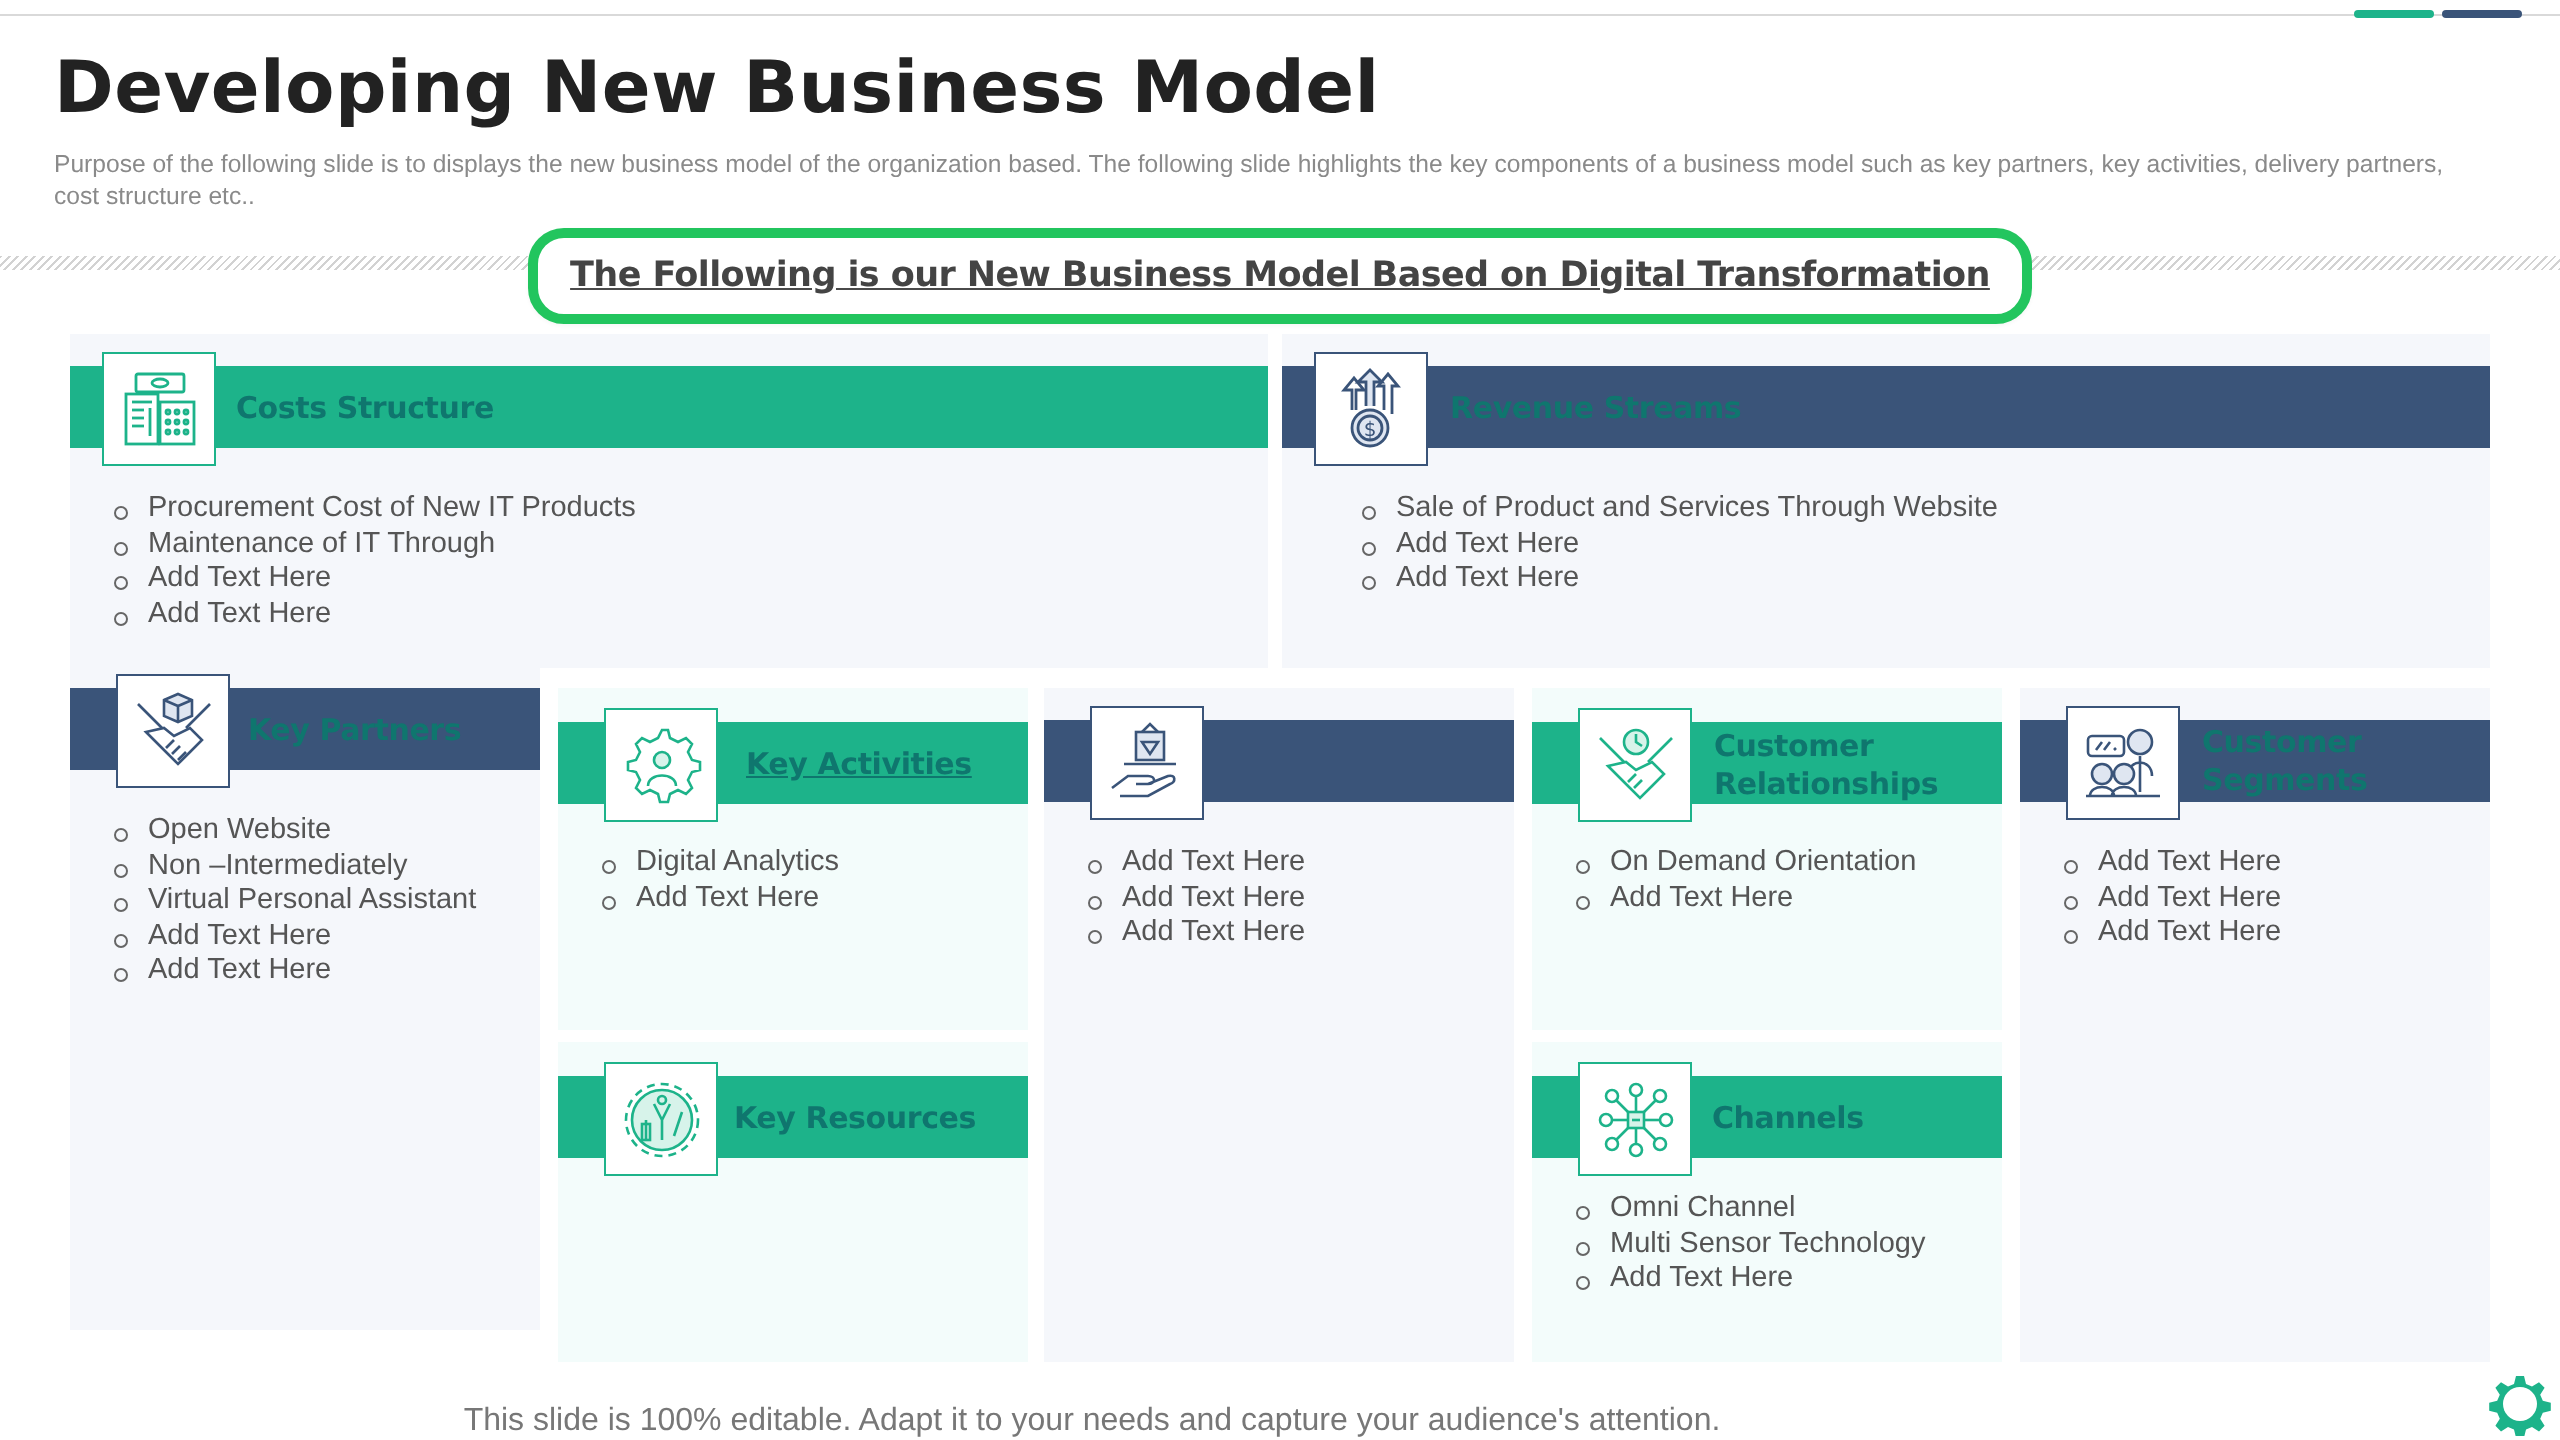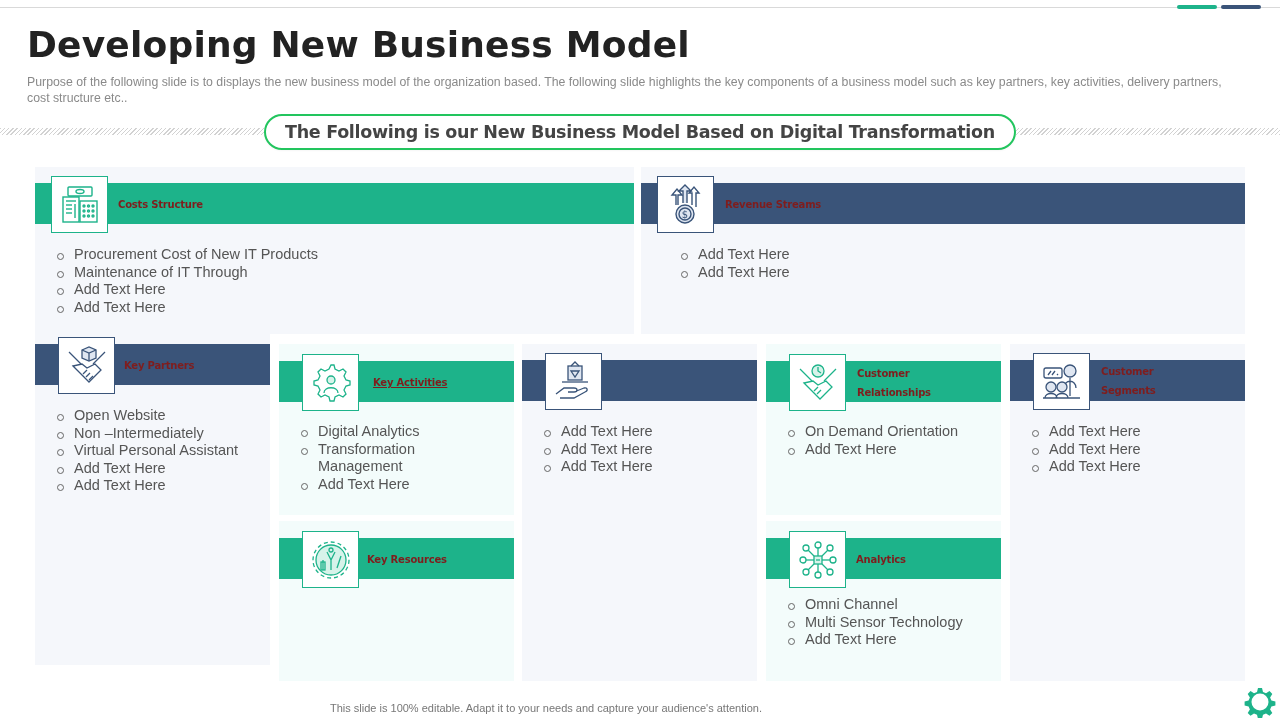--- a/index.html
+++ b/index.html
@@ -10,38 +10,38 @@
   .top-pill { position: absolute; top: 5px; height: 4px; width: 40px; border-radius: 2px; }
   .pill-green { left: 1177px; background: #1db38a; }
   .pill-navy  { left: 1221px; background: #3a5479; }
 
   .page-title { position: absolute; left: 27px; top: 24px; font-family: "DejaVu Sans", sans-serif; font-weight: bold; font-size: 36px; color: #222222; letter-spacing: 0.2px; }
   .page-desc { position: absolute; left: 27px; top: 74px; width: 1200px; font-size: 12.3px; line-height: 16px; color: #8a8a8a; }
 
   .hatch { position: absolute; top: 128px; height: 7px; background: repeating-linear-gradient(135deg, #d2d2d2 0 1px, transparent 1px 3px); }
   .hatch-left { left: 0; width: 268px; }
   .hatch-right { left: 1014px; width: 266px; }
-  .subtitle-pill { position: absolute; left: 264px; top: 114px; width: 752px; height: 36px; border: 2px solid #22c55e; border-radius: 18px; background: #fff; display: flex; align-items: center; justify-content: center; box-shadow: 0 1px 2px rgba(0,0,0,0.04); }
+  .subtitle-pill { position: absolute; left: 264px; top: 114px; width: 752px; height: 48px; border: 5px solid #22c55e; border-radius: 18px; background: #fff; display: flex; align-items: center; justify-content: center; box-shadow: 0 1px 2px rgba(0,0,0,0.04); text-decoration: underline; }
   .subtitle-text { font-family: "DejaVu Sans", sans-serif; font-weight: bold; font-size: 17.5px; color: #444; letter-spacing: -0.3px; }
 
   .card { position: absolute; }
   .card.grey { background: #f5f7fb; }
   .card.mint { background: #f3fcfb; }
   .card-bar { position: absolute; left: 0; right: 0; height: 41px; }
   .bar-green { background: #1db38a; }
   .bar-navy { background: #3a5479; }
   .card-icon { position: absolute; width: 57px; height: 57px; background: #fff; display: flex; align-items: center; justify-content: center; }
   .icon-green { border: 1px solid #1db38a; }
   .icon-navy { border: 1px solid #3a5479; }
-  .card-title { position: absolute; font-family: "DejaVu Sans", sans-serif; font-weight: bold; font-size: 10px; color: #7f1d1d; line-height: 19px; letter-spacing: -0.2px; }
+  .card-title { position: absolute; font-family: "DejaVu Sans", sans-serif; font-weight: bold; font-size: 15px; color: #0f766e; line-height: 19px; letter-spacing: -0.2px; }
   .bullets { position: absolute; list-style: none; font-size: 14.5px; line-height: 17.6px; color: #555; }
   .bullets li { position: relative; padding-left: 18px; }
   .bullets li::before { content: ""; position: absolute; left: 1px; top: 7px; width: 5px; height: 5px; border: 1px solid #666; border-radius: 50%; }
 
-  .footer-note { position: absolute; left: 0; width: 1092px; top: 702px; text-align: center; font-size: 11px; color: #777; }
+  .footer-note { position: absolute; left: 0; width: 1092px; top: 702px; text-align: center; font-size: 16px; color: #777; }
   .gear-badge { position: absolute; left: 1244px; top: 686px; width: 32px; height: 32px; }
 </style>
 </head>
 <body>
 
 <div class="top-rule"></div>
 <div class="top-pill pill-green"></div>
 <div class="top-pill pill-navy"></div>
 
 <h1 class="page-title">Developing New Business Model</h1>
@@ -93,20 +93,21 @@
       <path d="M12 22 V12 L8 12 L13 6 L18 12 L14 12 V22"></path>
       <path d="M19 20 V8 L15 8 L21 2 L27 8 L23 8 V20" fill="#dfe6f1"></path>
       <path d="M28 22 V10 L25 10 L30 4 L35 10 L32 10 V24"></path>
       <circle cx="21" cy="31" r="9" fill="#dfe6f1"></circle>
         <circle cx="21" cy="31" r="6"></circle>
       <text x="21" y="35" font-size="10" text-anchor="middle" fill="#3a5479" stroke="none" font-family="DejaVu Sans, sans-serif">$</text>
     </svg>
   </div>
   <div class="card-title" style="left:84px; top:28px;">Revenue Streams</div>
   <ul class="bullets" style="left:39px; top:79px;">
+    <li>Sale of Product and Services Through Website</li>
     <li>Add Text Here</li>
     <li>Add Text Here</li>
   </ul>
 </div>
 
 <div class="card grey" style="left:35px; top:328px; width:235px; height:337px;">
   <div class="card-bar bar-navy" style="top:16px;"></div>
   <div class="card-icon icon-navy" style="left:23px; top:9px;">
     <svg width="44" height="44" viewBox="0 0 44 44" fill="none" stroke="#3a5479" stroke-width="1.3">
       <path d="M17 6 L24 3 L31 6 L31 14 L24 17 L17 14 Z" fill="#dfe6f1"></path>
@@ -134,21 +135,20 @@
   <div class="card-icon icon-green" style="left:23px; top:10px;">
     <svg width="44" height="44" viewBox="0 0 44 44" fill="none" stroke="#1db38a" stroke-width="1.3">
       <path d="M22 4 l3 0 1 4 4 2 4-2 3 3 -2 4 2 4 4 1 0 4 -4 1 -2 4 2 4 -3 3 -4-2 -4 2 -1 4 -4 0 -1-4 -4-2 -4 2 -3-3 2-4 -2-4 -4-1 0-4 4-1 2-4 -2-4 3-3 4 2 4-2 z"></path>
       <circle cx="22" cy="19" r="4" fill="#d7f3ea"></circle>
         <path d="M15 32 C15 25 29 25 29 32"></path>
     </svg>
   </div>
   <div class="card-title" style="left:94px; top:29px;text-decoration:underline;">Key Activities</div>
   <ul class="bullets" style="left:21px; top:79px; width:200px;">
     <li>Digital Analytics</li>
-    <li style="width:130px;">Transformation Management</li>
     <li>Add Text Here</li>
   </ul>
 </div>
 
 <div class="card mint" style="left:279px; top:521px; width:235px; height:160px;">
   <div class="card-bar bar-green" style="top:17px;"></div>
   <div class="card-icon icon-green" style="left:23px; top:10px;">
     <svg width="44" height="44" viewBox="0 0 44 44" fill="none" stroke="#1db38a" stroke-width="1.3">
       <circle cx="22" cy="22" r="15" fill="#d7f3ea"></circle>
         <circle cx="22" cy="22" r="18" stroke-dasharray="4 3"></circle>
@@ -220,21 +220,21 @@
       <circle cx="10" cy="10" r="3"></circle>
         <line x1="12" y1="12" x2="18" y2="18"></line>
       <circle cx="34" cy="10" r="3"></circle>
         <line x1="32" y1="12" x2="26" y2="18"></line>
       <circle cx="10" cy="34" r="3"></circle>
         <line x1="12" y1="32" x2="18" y2="26"></line>
       <circle cx="34" cy="34" r="3"></circle>
         <line x1="32" y1="32" x2="26" y2="26"></line>
     </svg>
   </div>
-  <div class="card-title" style="left:90px; top:29px;">Analytics</div>
+  <div class="card-title" style="left:90px; top:29px;">Channels</div>
   <ul class="bullets" style="left:21px; top:75px;">
     <li>Omni Channel</li>
     <li>Multi  Sensor Technology</li>
     <li>Add Text Here</li>
   </ul>
 </div>
 
 <div class="card grey" style="left:1010px; top:344px; width:235px; height:337px;">
   <div class="card-bar bar-navy" style="top:16px;"></div>
   <div class="card-icon icon-navy" style="left:23px; top:9px;">

